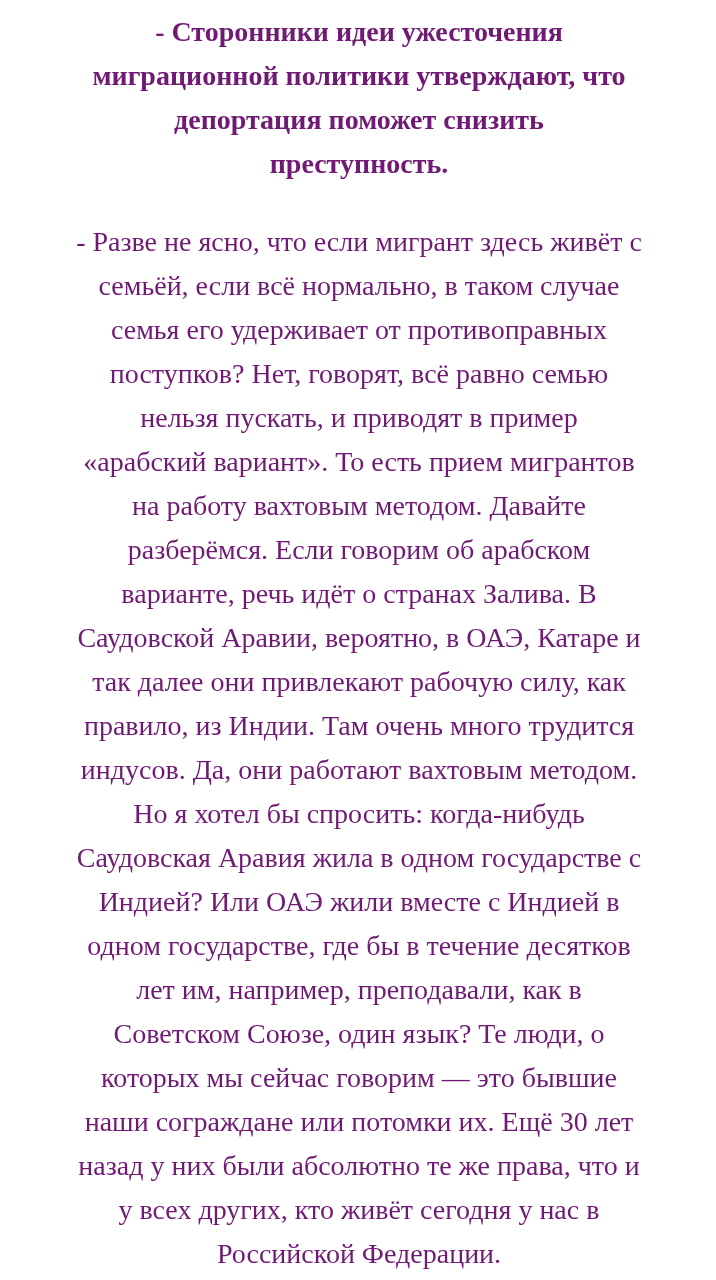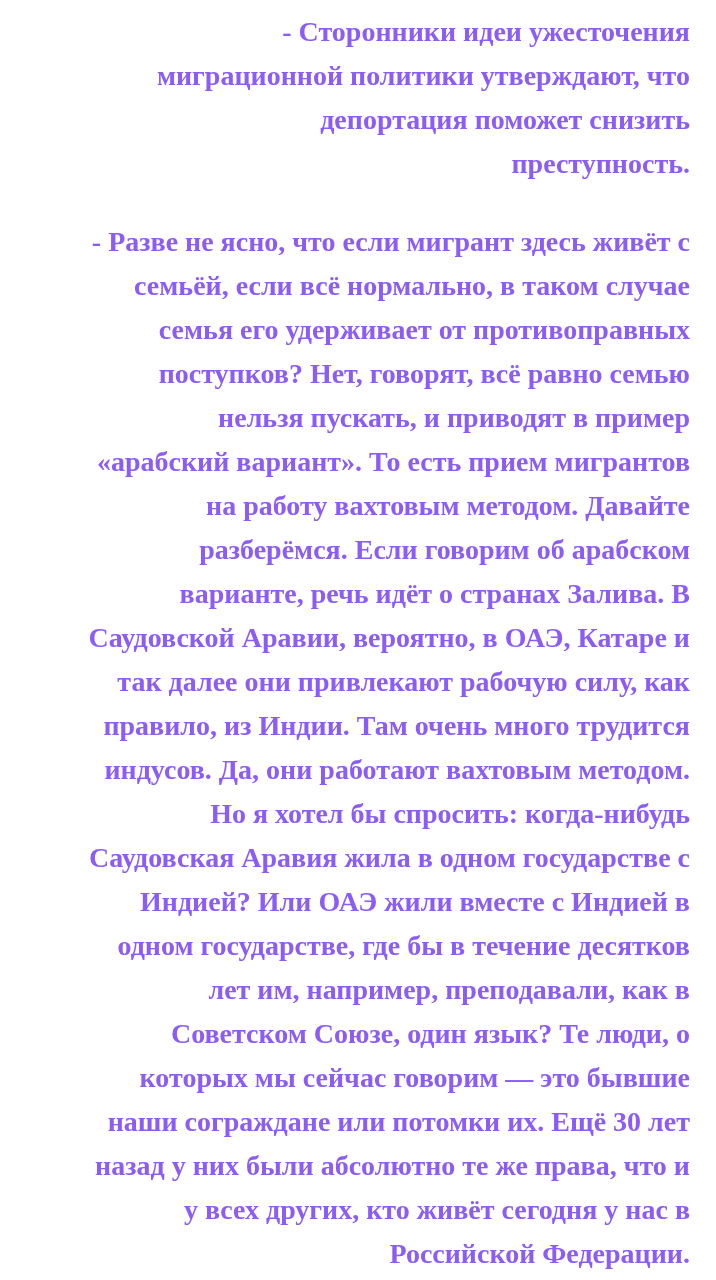--- a/index.html
+++ b/index.html
@@ -10,35 +10,35 @@
   body {
     width: 716px;
     height: 1280px;
     overflow: hidden;
   }
   .article {
     box-sizing: border-box;
     width: 716px;
     padding: 10px 26px 0 28px;
     font-family: "Liberation Serif", "DejaVu Serif", serif;
-    color: #8b5cf6;
+    color: #701a75;
     font-size: 28px;
     line-height: 44px;
-    text-align: right;
+    text-align: center;
   }
   .paragraph {
     white-space: pre-line;
     margin: 0;
   }
   .paragraph.question {
     font-weight: 700;
     margin-bottom: 34px;
   }
   .paragraph.answer {
-    font-weight: 700;
+    font-weight: 400;
   }
 </style>
 </head>
 <body>
 
 <div class="article">
   <p class="paragraph question">- Сторонники идеи ужесточения
 миграционной политики утверждают, что
 депортация поможет снизить
 преступность.</p>

